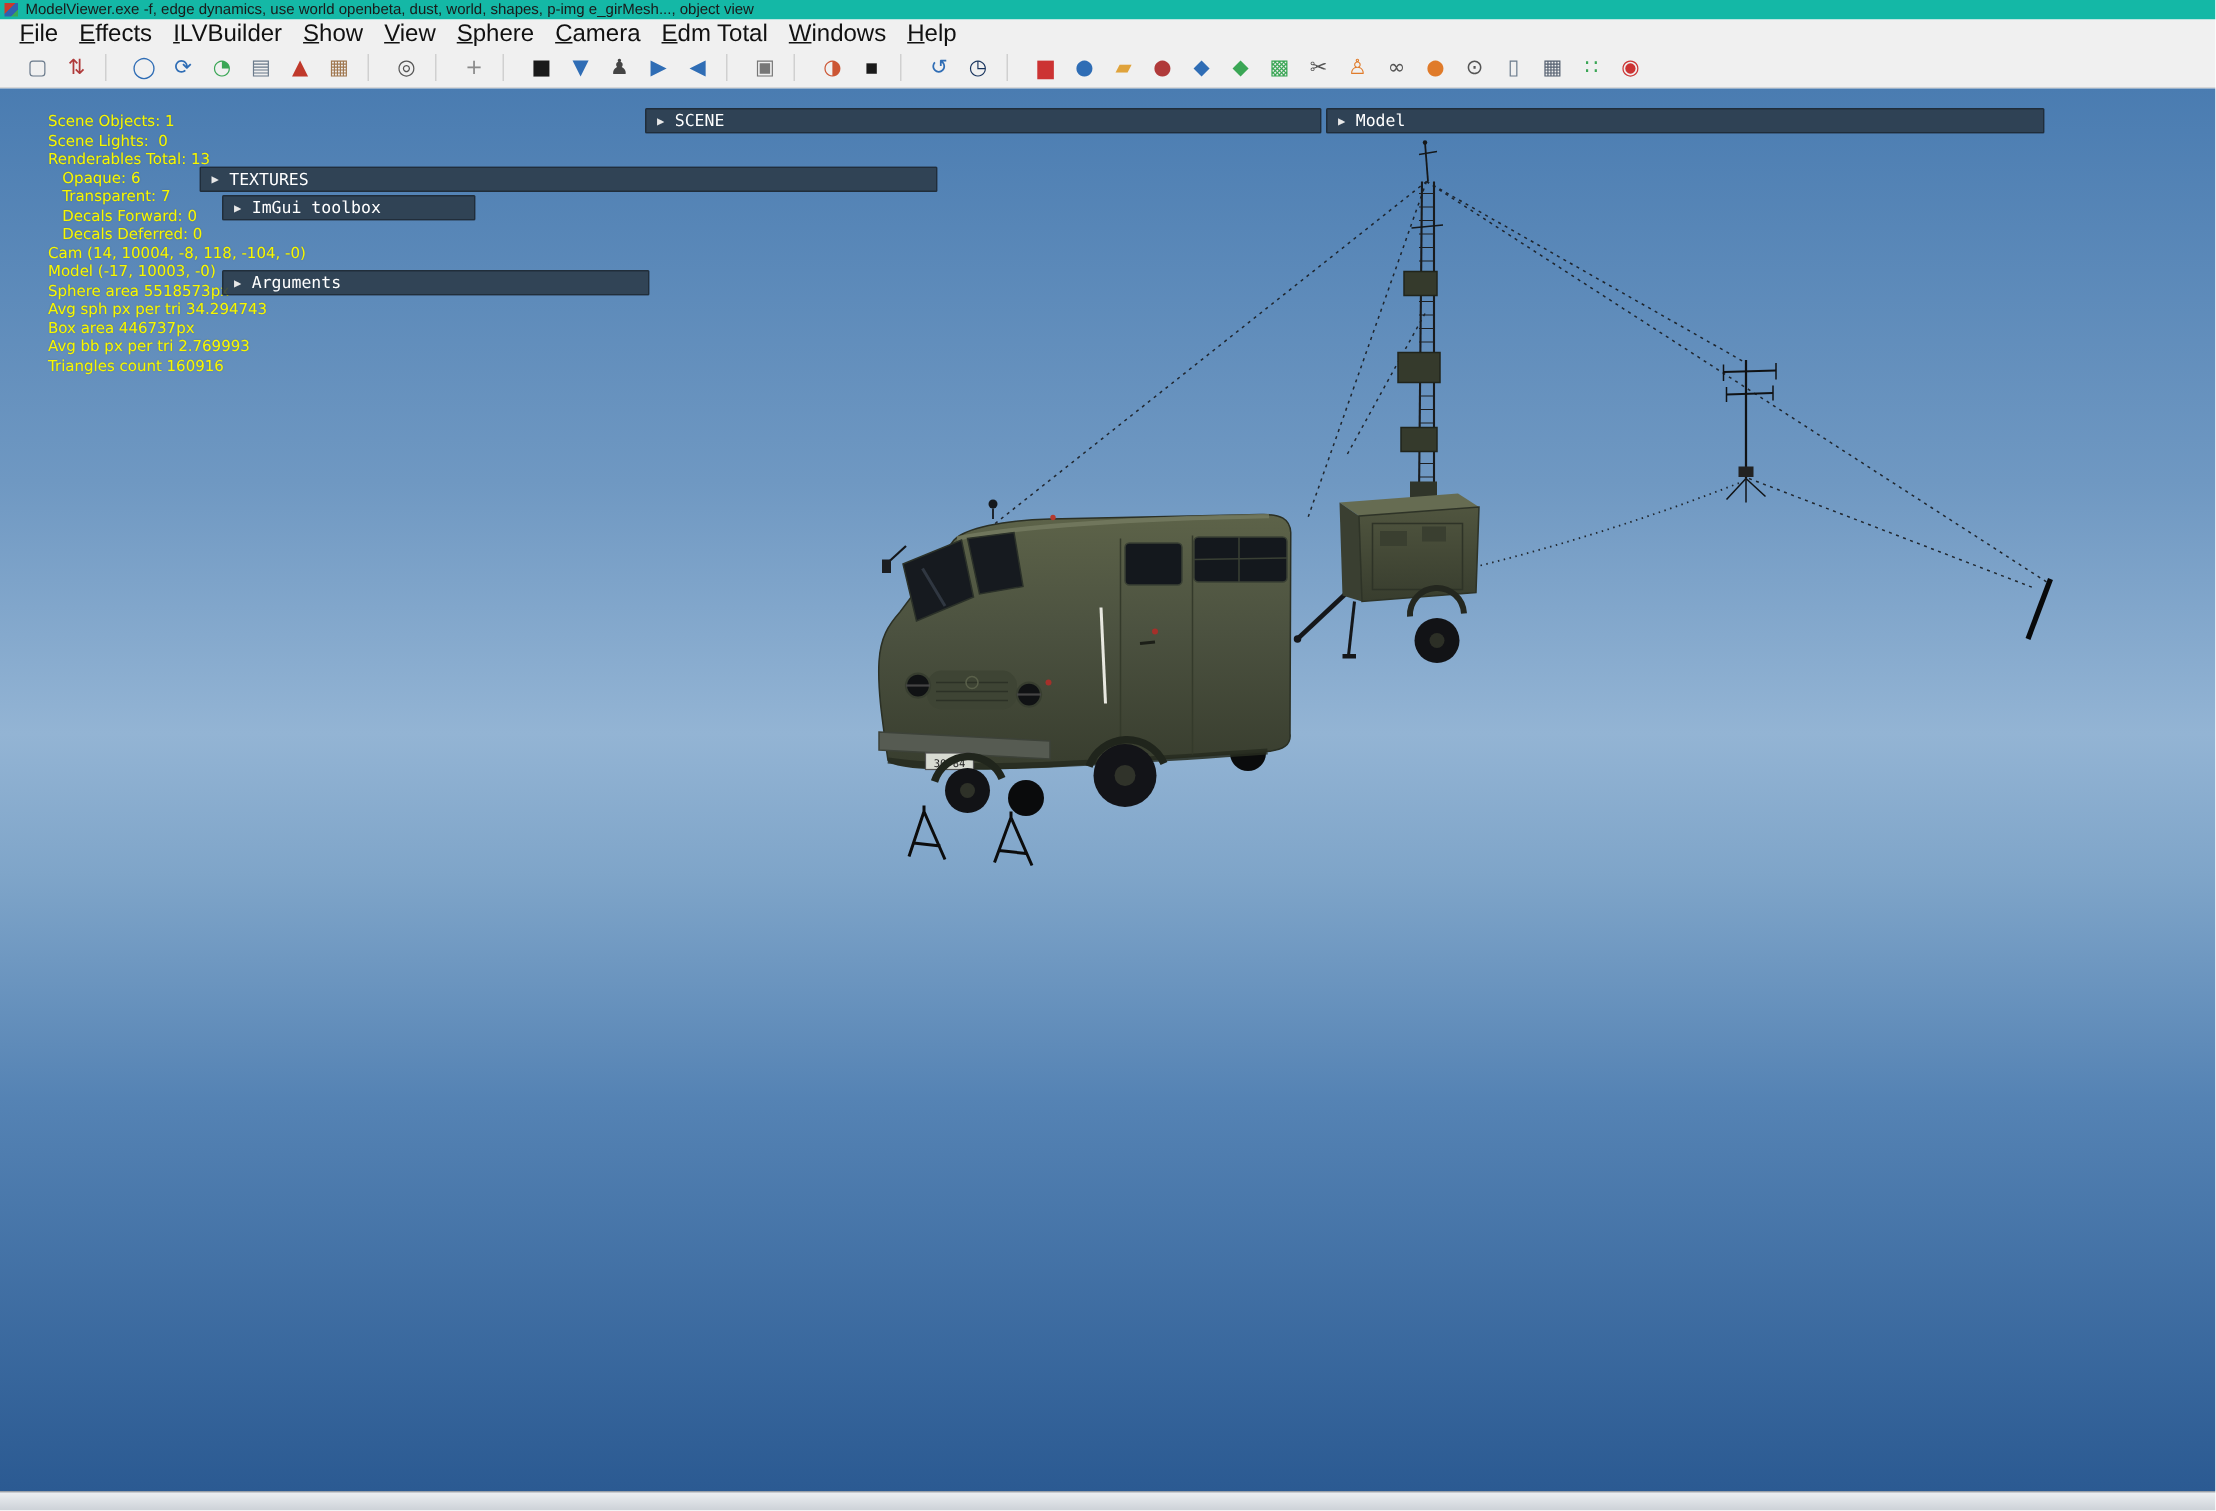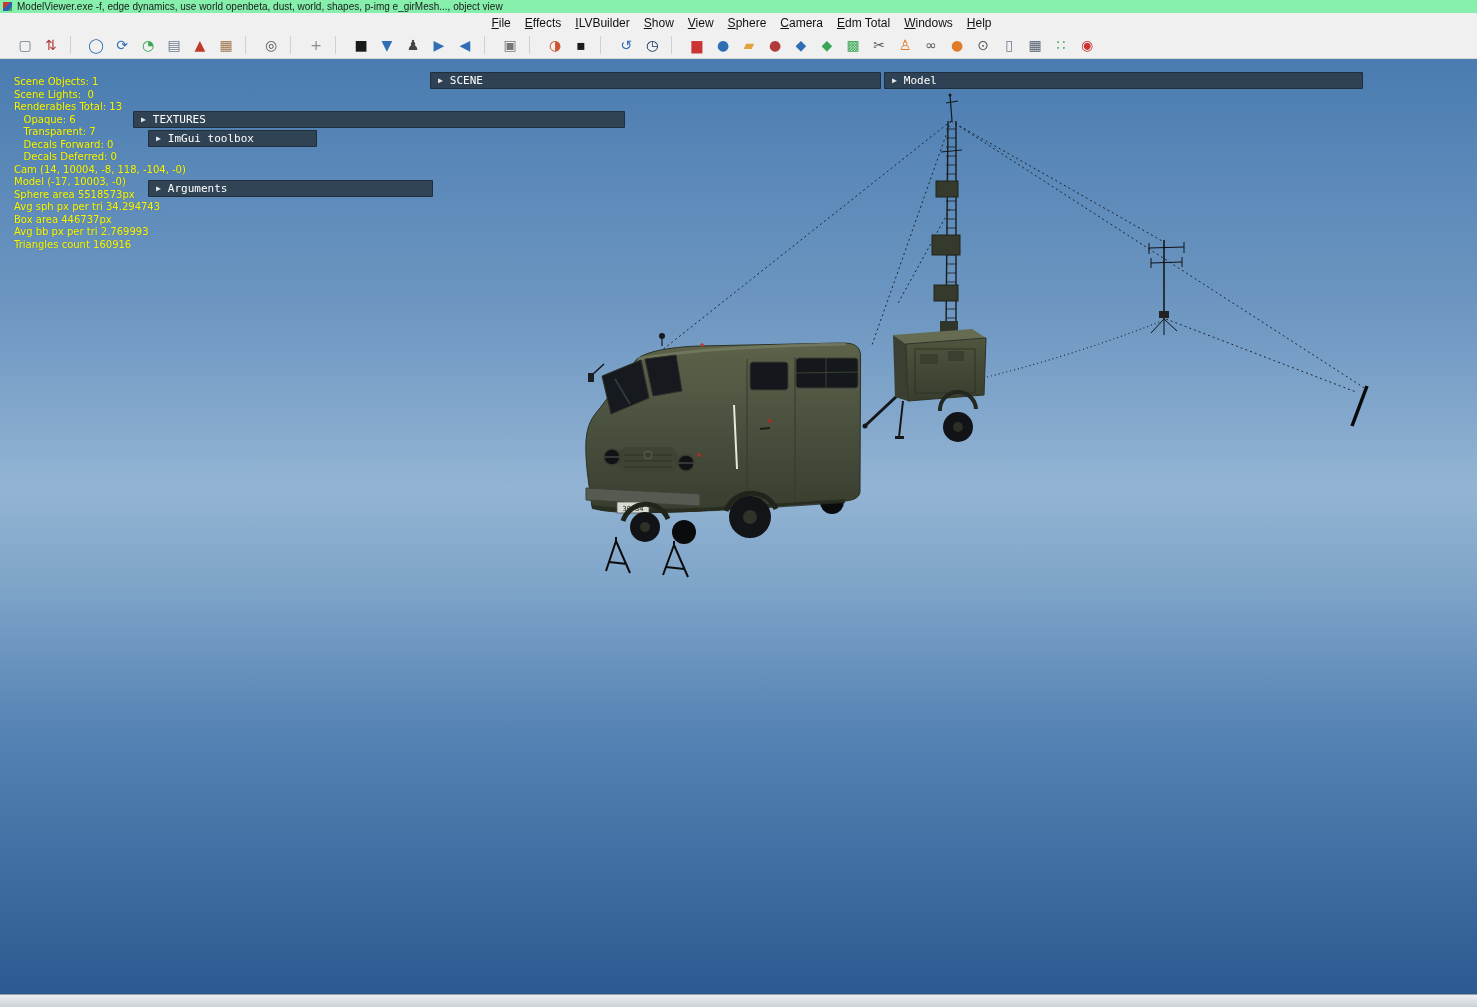--- a/index.html
+++ b/index.html
@@ -5,48 +5,48 @@
   :root{
     --sky-top:#4a7cb1; --sky-mid:#93b4d4; --sky-bottom:#2b5a92;
     --debug-text:#f8f800; --panel-header:#2b3a48;
   }
   *{box-sizing:border-box;margin:0;padding:0;}
   html,body{width:1477px;height:1007px;overflow:hidden;}
   body{font-family:"Liberation Sans",sans-serif;background:#fff;}
   .window{position:relative;width:1477px;height:1007px;background:#fff;}
 
   
-  .titlebar{height:13px;background:#86efac;display:flex;align-items:center;gap:5px;
+  .titlebar{height:13px;background:#14b8a6;display:flex;align-items:center;gap:5px;
     padding-left:3px;font-size:10px;color:#1a1a1a;overflow:hidden;}
   .app-icon{width:9px;height:9px;flex:0 0 auto;
     background:linear-gradient(135deg,#c83a2e 0 40%,#2e62b0 40% 75%,#3aa655 75%);}
   .title-text{white-space:nowrap;}
 
   
   .menubar{height:19px;background:#f0f0f0;display:flex;align-items:center;
-    font-size:12px;color:#111;padding-left:6px;justify-content:center;}
+    font-size:16px;color:#111;padding-left:6px;}
   .menu-item{display:inline-block;padding:1px 7px;cursor:default;}
   .menu-item::first-letter{text-decoration:underline;}
 
   
   .toolbar{height:27px;background:#f0f0f0;border-bottom:1px solid #d7d7d7;
     display:flex;align-items:center;padding-left:12px;}
   .tool-icon{width:26px;height:22px;font-size:14px;line-height:22px;text-align:center;
     cursor:default;user-select:none;font-family:"DejaVu Sans",sans-serif;}
   .tool-sep{width:13px;height:18px;border-left:1px solid #d0d0d0;margin-left:6px;}
 
   
   .viewport{position:absolute;top:59px;left:0;right:0;bottom:13px;overflow:hidden;
     background:linear-gradient(180deg,
       var(--sky-top) 0%, #6f98c2 28%, var(--sky-mid) 46%,
       #7fa5c9 56%, #5583b4 72%, var(--sky-bottom) 100%);}
   svg.scene{position:absolute;inset:0;width:100%;height:100%;display:block;}
 
   
-  .debug-overlay{position:absolute;left:14px;top:17px;z-index:5;
+  .debug-overlay{position:absolute;left:32px;top:17px;z-index:5;
     font:10px/12.5px "DejaVu Sans",sans-serif;color:var(--debug-text);
     white-space:pre;text-shadow:0 0 1px rgba(60,60,0,.35);}
 
   
   .panel-header{position:absolute;height:17px;z-index:6;
     background:rgba(43,58,72,0.88);color:#fff;
     font:11px/17px "DejaVu Sans Mono",monospace;
     display:flex;align-items:center;gap:7px;padding-left:7px;
     border:1px solid rgba(20,28,36,.55);border-radius:1px;cursor:default;}
   .panel-header .arrow{font-size:8px;line-height:17px;color:#e8e8e8;}

